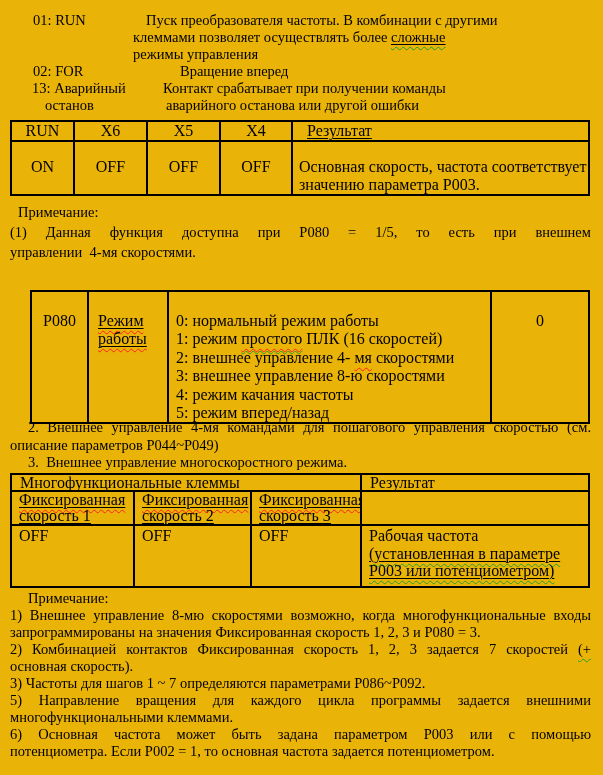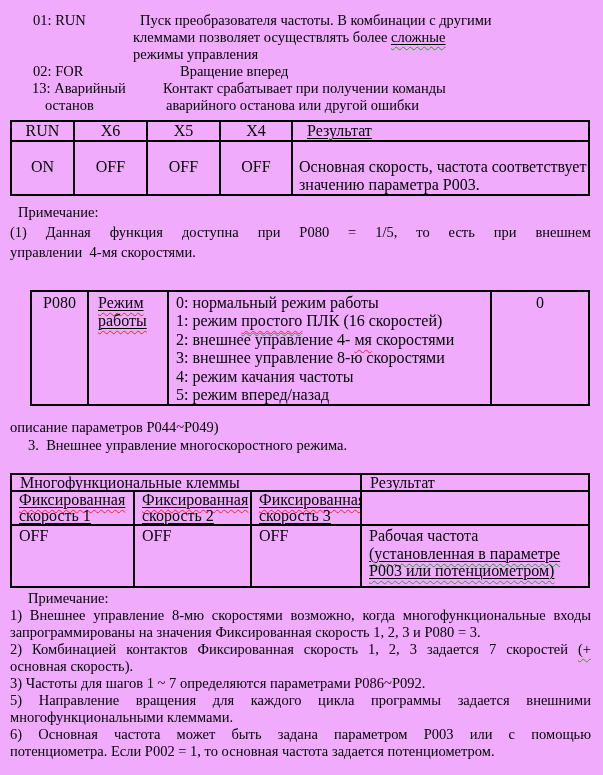--- a/index.html
+++ b/index.html
@@ -1,21 +1,21 @@
 <!DOCTYPE html>
 <html><head>
 <meta charset="utf-8">
 <style>
   * { margin: 0; padding: 0; box-sizing: border-box; }
   html, body { background: #ffffff; }
   .page {
     position: relative;
     width: 603px;
     height: 775px;
-    background: #f0abfc;
+    background: #eab308;
     color: #000000;
     font-family: "Liberation Serif", "DejaVu Serif", serif;
     font-size: 14.5px;
     overflow: hidden;
   }
   .abs { position: absolute; white-space: nowrap; }
   .block { position: absolute; }
 
   
   .un { text-decoration-line: underline; text-decoration-thickness: 1px; text-underline-offset: 2px; }
@@ -38,21 +38,21 @@
 
   
   #runTable { left: 10px; top: 120px; width: 580px; }
   #runTable .hrow td { height: 20px; vertical-align: middle; }
   #runTable .drow td { height: 40px; padding-top: 16px; }
   #runTable .res-h { padding-left: 14px; }
   #runTable .res-c { padding-left: 6px; line-height: 18px; }
 
   
   #p080Table { left: 30px; top: 290px; width: 560px; height: 115px; }
-  #p080Table td { padding-top: 2px; }
+  #p080Table td { padding-top: 20px; }
   #p080Table .name-c { padding-left: 9px; line-height: 18px; }
   #p080Table .opts-c { padding-left: 7px; line-height: 18.4px; }
 
   
   #multiTable { left: 10px; top: 473px; width: 580px; }
   #multiTable td { padding-left: 7px; }
   #multiTable .r1 td { height: 17px; line-height: 15px; padding-left: 8px; }
   #multiTable .r2 td { height: 33px; line-height: 16px; }
   #multiTable .r3 td { height: 62px; line-height: 17.5px; padding-top: 1px; }
 
@@ -65,21 +65,21 @@
   .just { text-align: justify; text-align-last: justify; }
   .pre { white-space: pre-wrap; }
 </style>
 </head>
 <body>
 
 <div class="page">
 
   <div class="block" style="left:0;top:0;width:603px;height:118px;">
     <span class="abs" style="left:33px;top:12px">01: RUN</span>
-    <span class="abs" style="left:140px;top:12px">Пуск преобразователя частоты. В комбинации с другими</span>
+    <span class="abs" style="left:146px;top:12px">Пуск преобразователя частоты. В комбинации с другими</span>
     <span class="abs" style="left:133px;top:29px"><span>клеммами позволяет осуществлять более </span><span class="un"><span class="wg">сложные</span></span></span>
     <span class="abs" style="left:133px;top:46px">режимы управления</span>
     <span class="abs" style="left:33px;top:63px">02: FOR</span>
     <span class="abs" style="left:180px;top:63px">Вращение вперед</span>
     <span class="abs" style="left:32px;top:80px">13: Аварийный</span>
     <span class="abs" style="left:163px;top:80px">Контакт срабатывает при получении команды</span>
     <span class="abs" style="left:45px;top:97px">останов</span>
     <span class="abs" style="left:166px;top:97px">аварийного останова или другой ошибки</span>
   </div>
 
@@ -139,20 +139,21 @@
         <div>3: внешнее управление 8-ю скоростями</div>
         <div>4: режим качания частоты</div>
         <div>5: режим вперед/назад</div>
       </td>
       <td class="cen">0</td>
     </tr>
   </tbody>
     </table>
 
   <div class="block" id="midNotes">
+    <div class="just ind">2. Внешнее управление 4-мя командами для пошагового управления скоростью (см.</div>
     <div>описание параметров P044~P049)</div>
     <div class="pre ind">3.  Внешнее управление многоскоростного режима.</div>
   </div>
 
   <table class="doc" id="multiTable">
     <colgroup>
         <col style="width:123px">
         <col style="width:117px">
         <col style="width:110px">
         <col>

